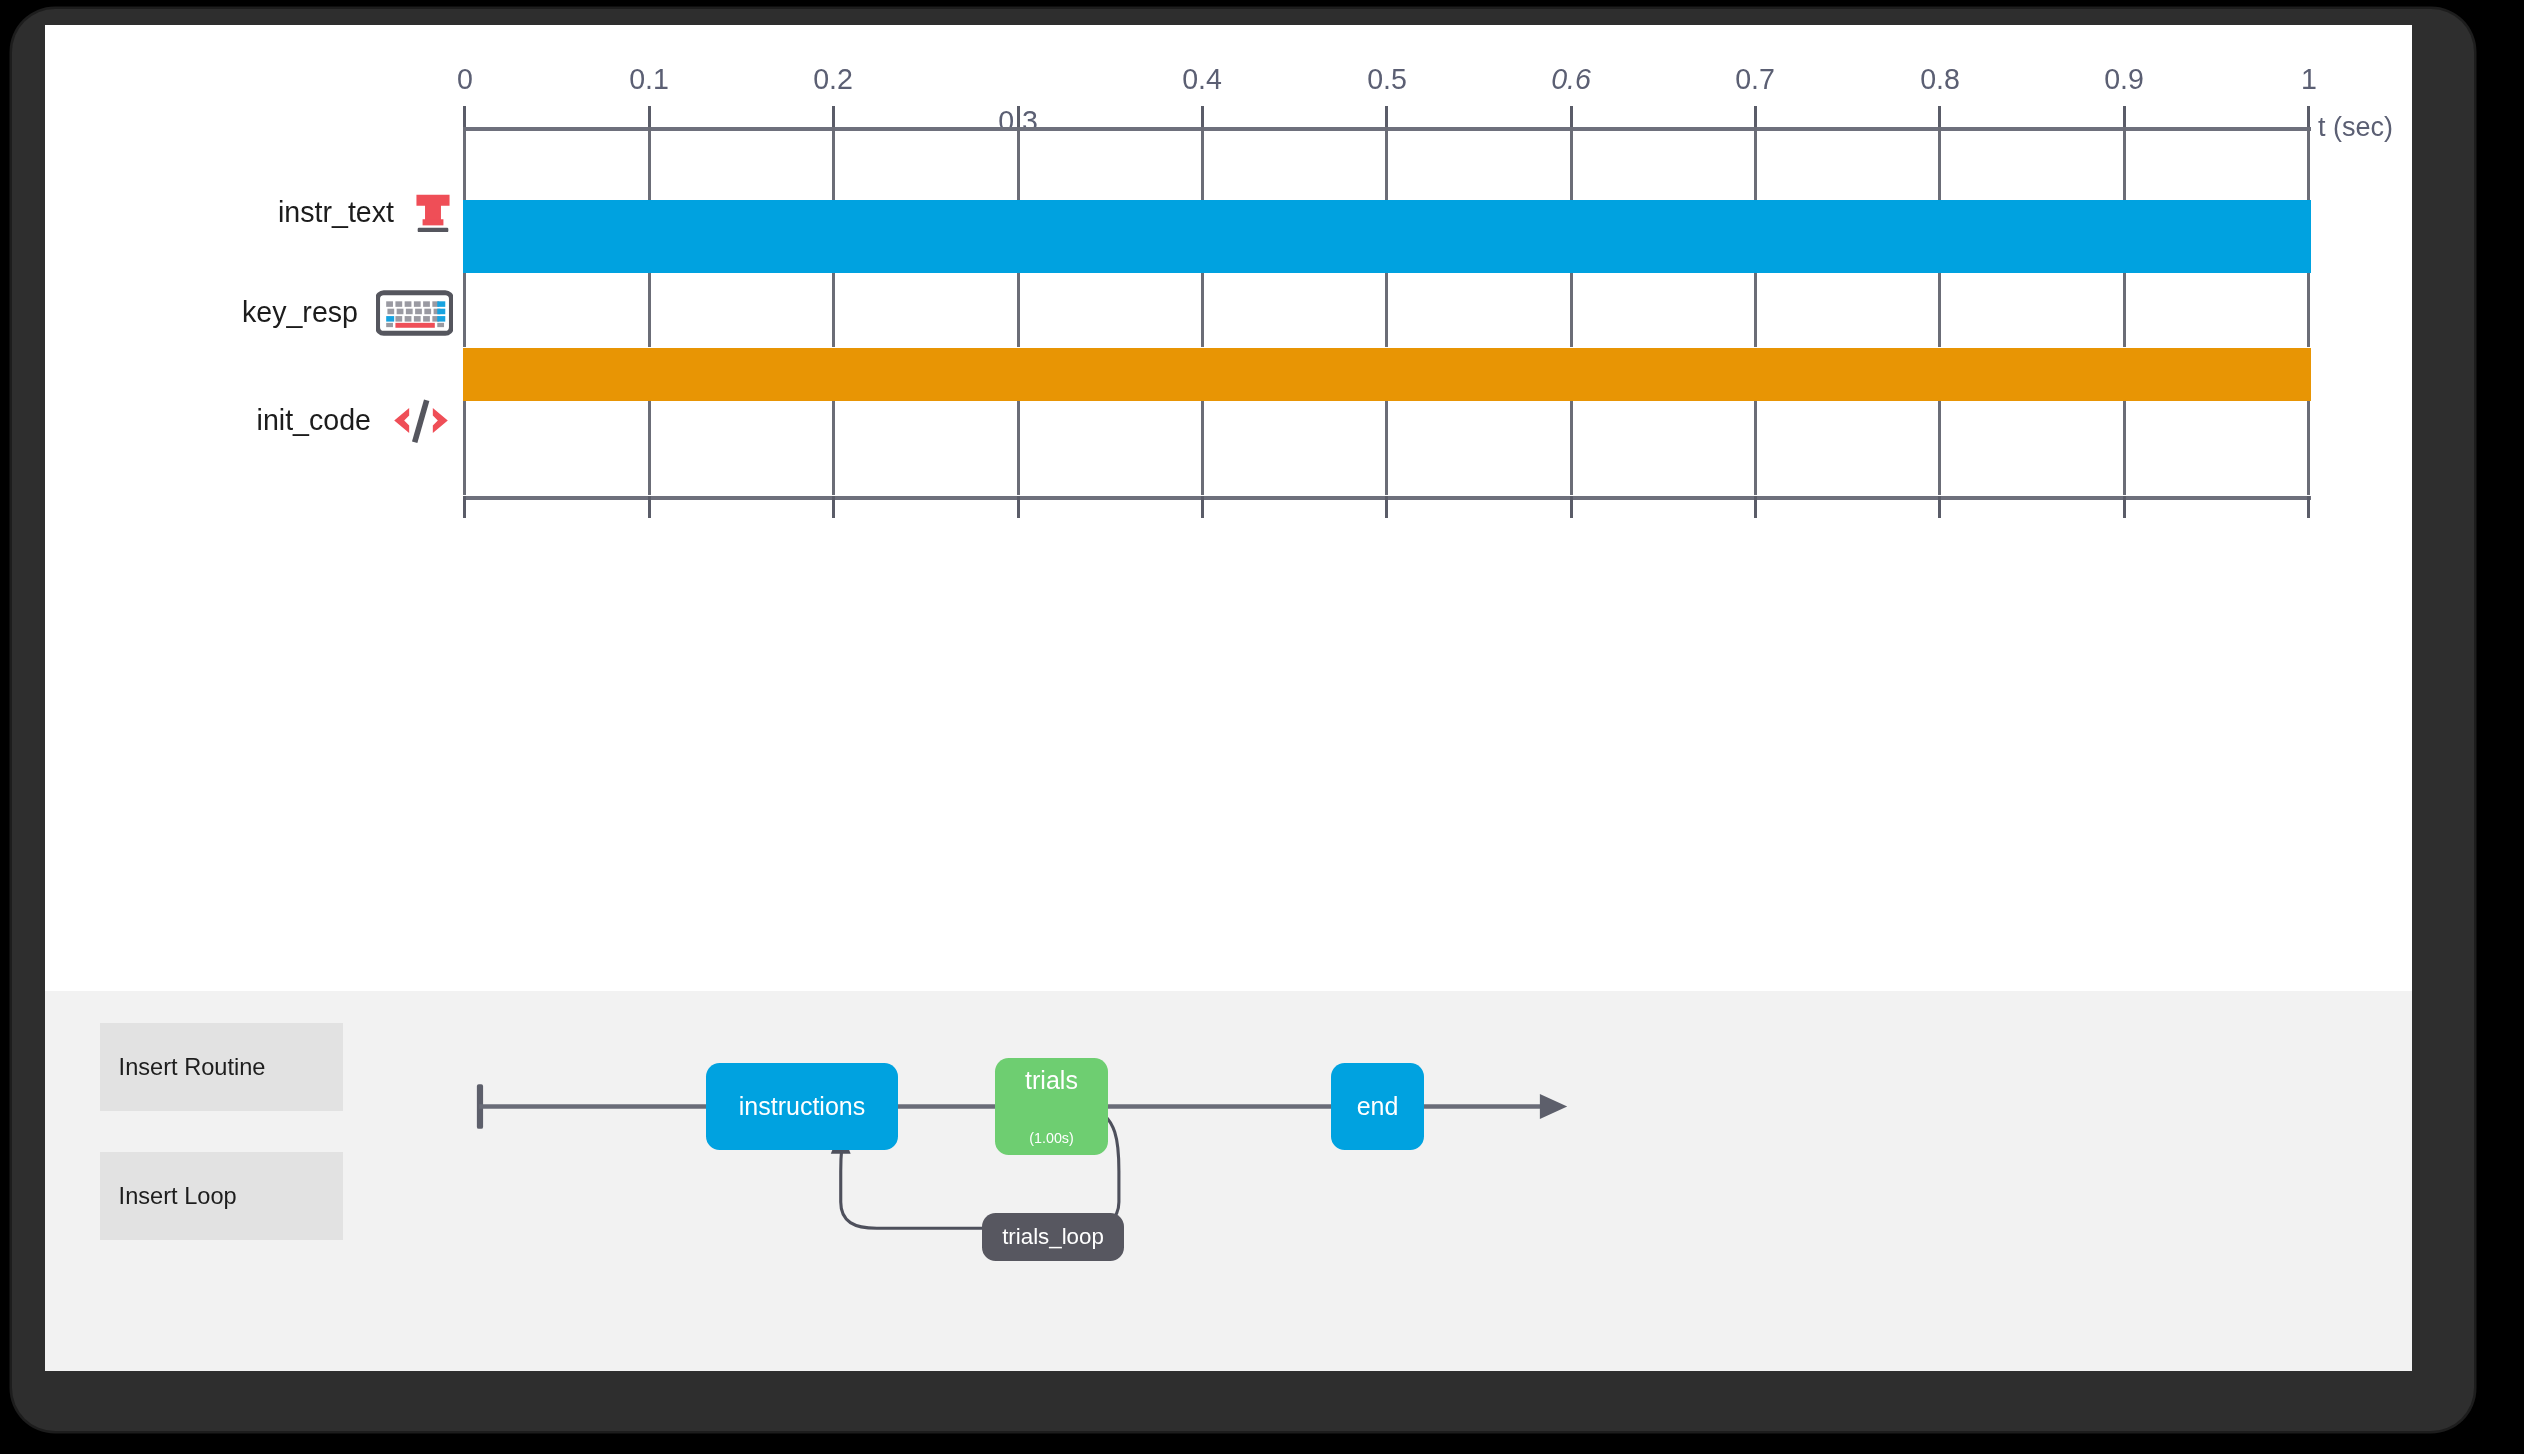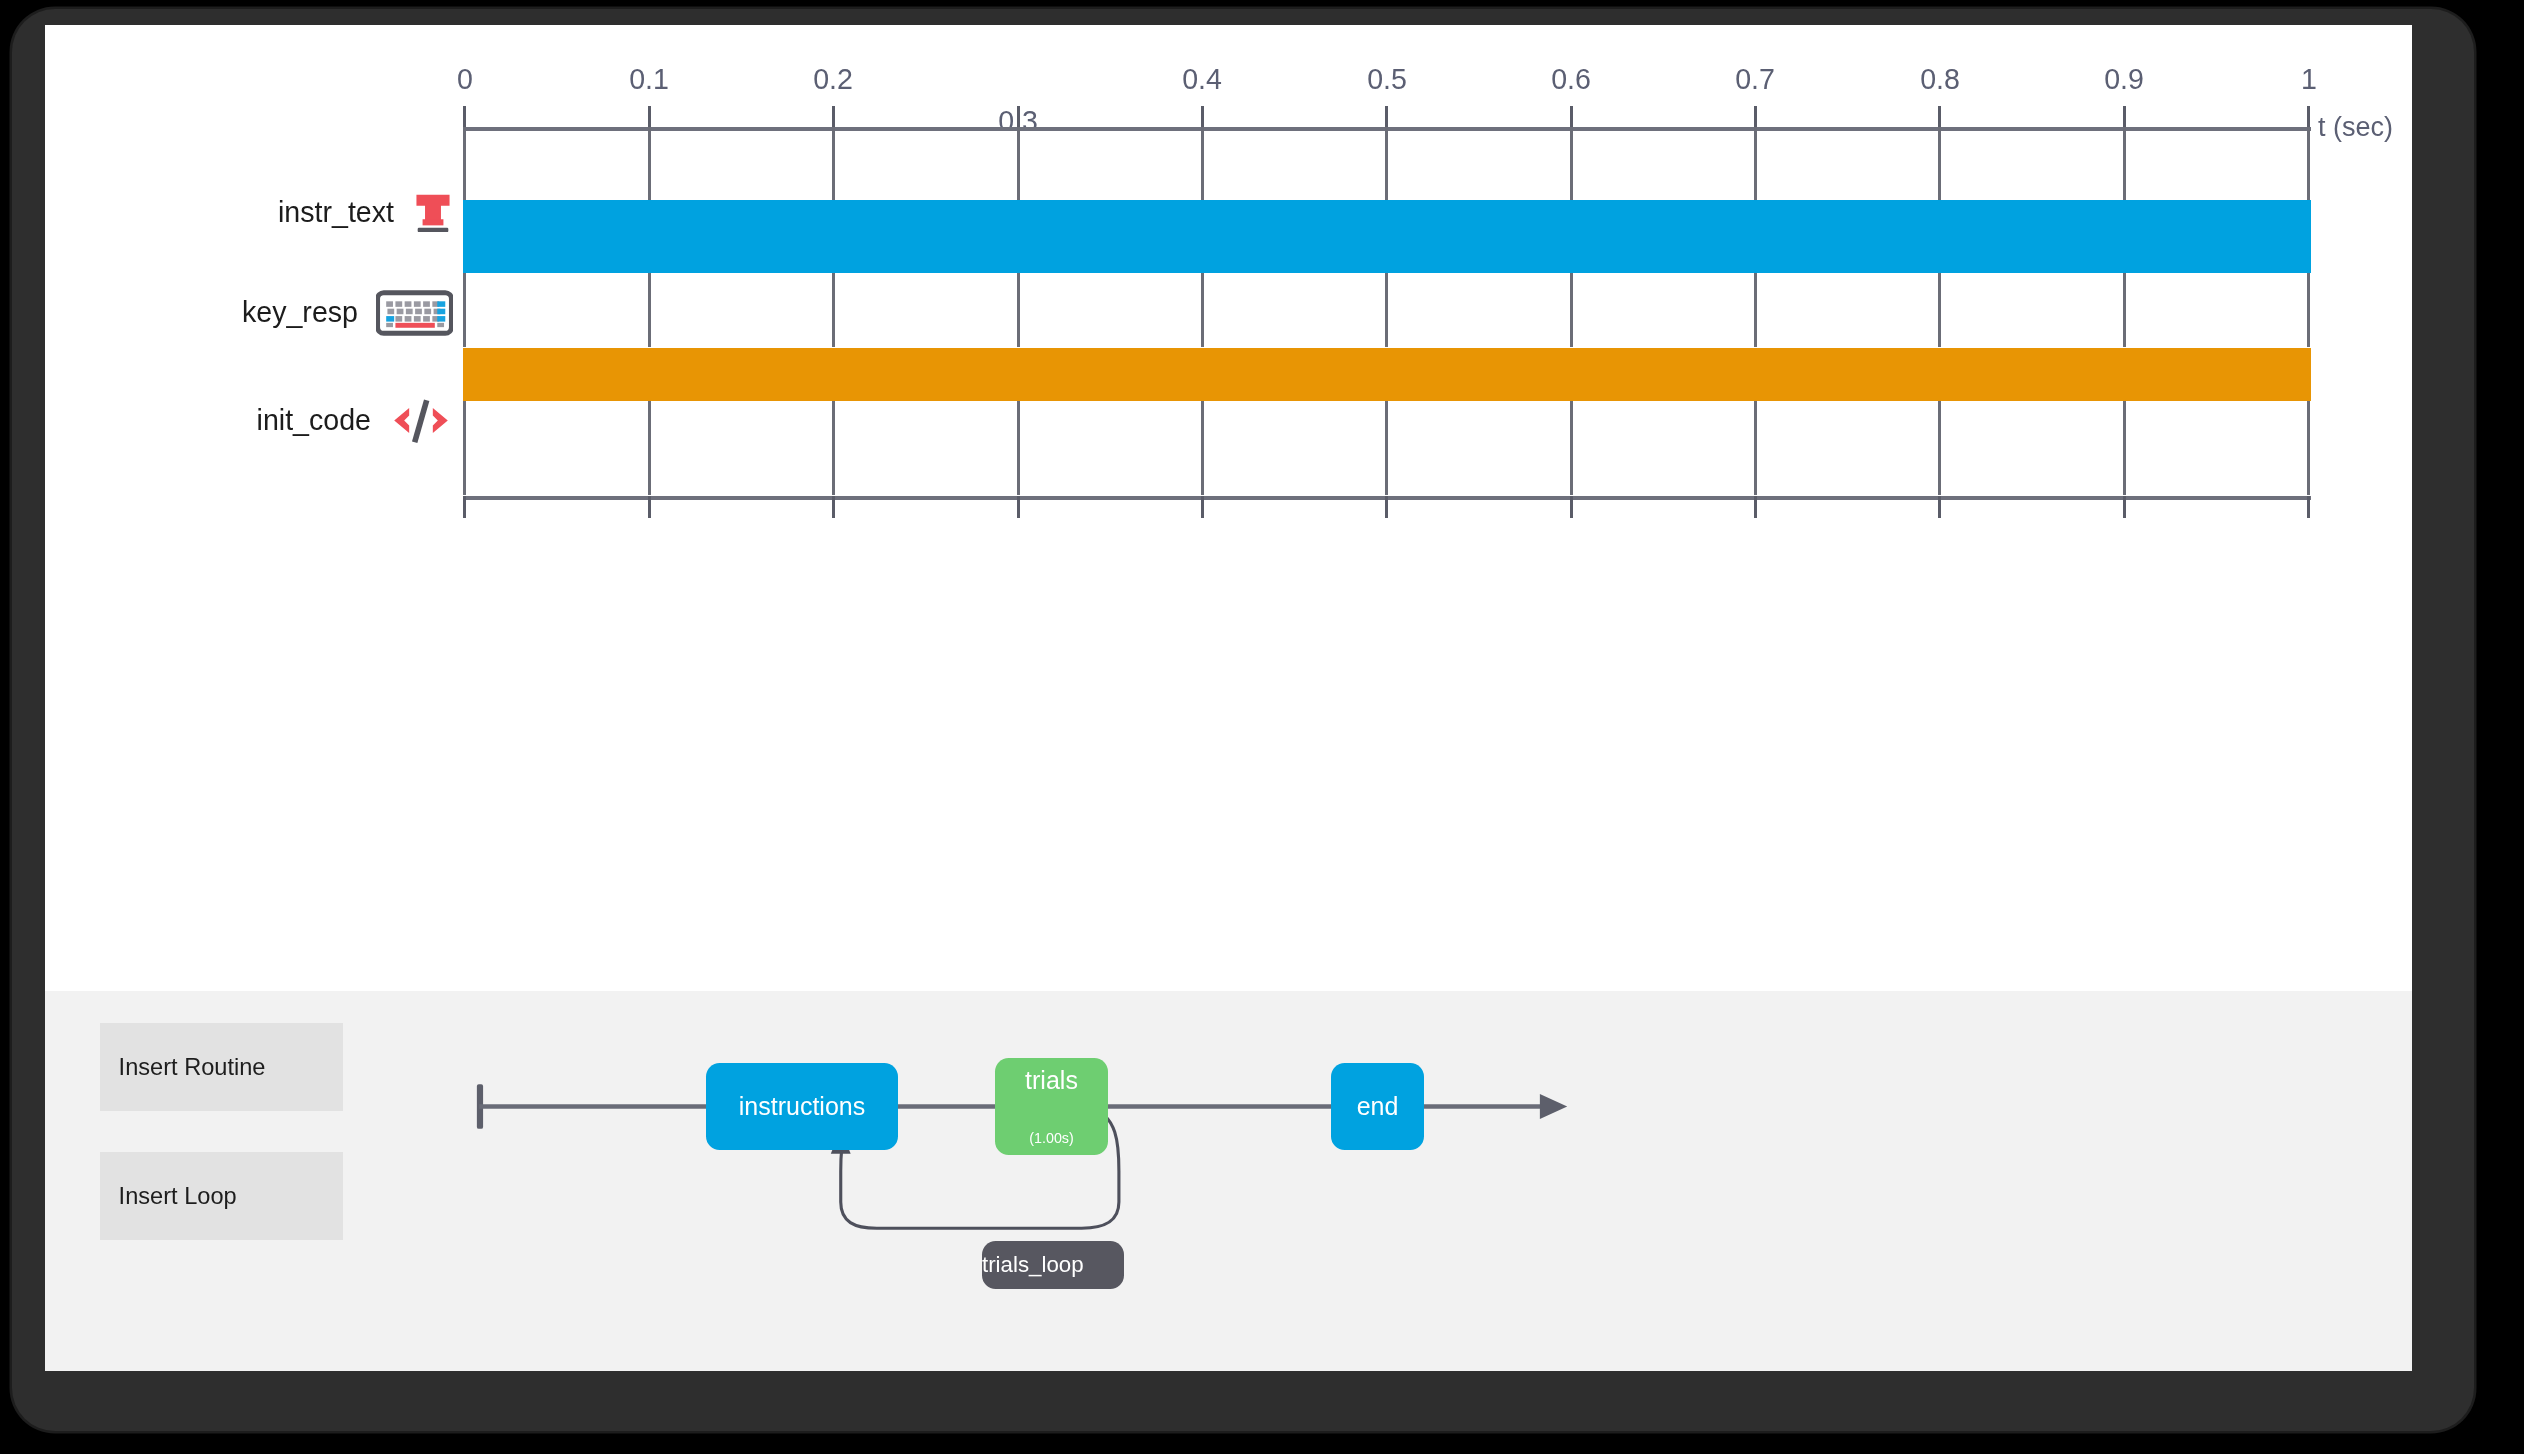--- a/index.html
+++ b/index.html
@@ -54,21 +54,21 @@
 
   .flow-node{
     position:absolute;border-radius:13.7px;display:flex;flex-direction:column;
     align-items:center;justify-content:center;color:#fff;box-sizing:border-box;
   }
   .flow-node .nlabel{font-size:25px;line-height:1.05;white-space:nowrap;}
   .flow-node .nsub{font-size:14.3px;margin-top:3.7px;white-space:nowrap;}
 
   .loop-badge{
     position:absolute;background:#575760;border-radius:13.7px;color:#fff;
-    display:flex;align-items:center;justify-content:flex-start;font-size:22.3px;white-space:nowrap;margin-top:28px;
+    display:flex;align-items:center;justify-content:center;font-size:22.3px;white-space:nowrap;
   }
 
   
   #callout{
     position:absolute;left:1884px;top:1014px;width:622px;height:269px;
     background:#ffffff;border:4.3px solid #f25763;border-radius:6.2px;box-sizing:border-box;
     padding:16px 21px;
   }
   #callout p{
     margin:0;font-family:"DejaVu Serif",serif;font-weight:bold;color:#000;
@@ -84,21 +84,21 @@
   <div id="window">
 
     <div id="timeline-panel">
 
       <div class="axis-label" style="left:420px;top:38px;">0</div>
       <div class="axis-label" style="left:604px;top:38px;">0.1</div>
       <div class="axis-label" style="left:788px;top:38px;">0.2</div>
       <div class="axis-label" style="left:973px;top:32px;margin-top:48px;">0.3</div>
       <div class="axis-label" style="left:1157px;top:38px;">0.4</div>
       <div class="axis-label" style="left:1342px;top:38px;">0.5</div>
-      <div class="axis-label" style="left:1526px;top:38px;">0.6</div>
+      <div class="axis-label" style="left:1526px;top:38px;font-style:italic;">0.6</div>
       <div class="axis-label" style="left:1710px;top:38px;">0.7</div>
       <div class="axis-label" style="left:1895px;top:38px;">0.8</div>
       <div class="axis-label" style="left:2079px;top:38px;">0.9</div>
       <div class="axis-label" style="left:2264px;top:38px;">1</div>
 
       <div class="tick-top" style="left:418px;top:81px;height:22.3px;"></div>
       <div class="tick-top" style="left:603px;top:81px;height:22.3px;"></div>
       <div class="tick-top" style="left:787px;top:81px;height:22.3px;"></div>
       <div class="tick-top" style="left:972px;top:81px;height:22.3px;"></div>
       <div class="tick-top" style="left:1156px;top:81px;height:22.3px;"></div>

